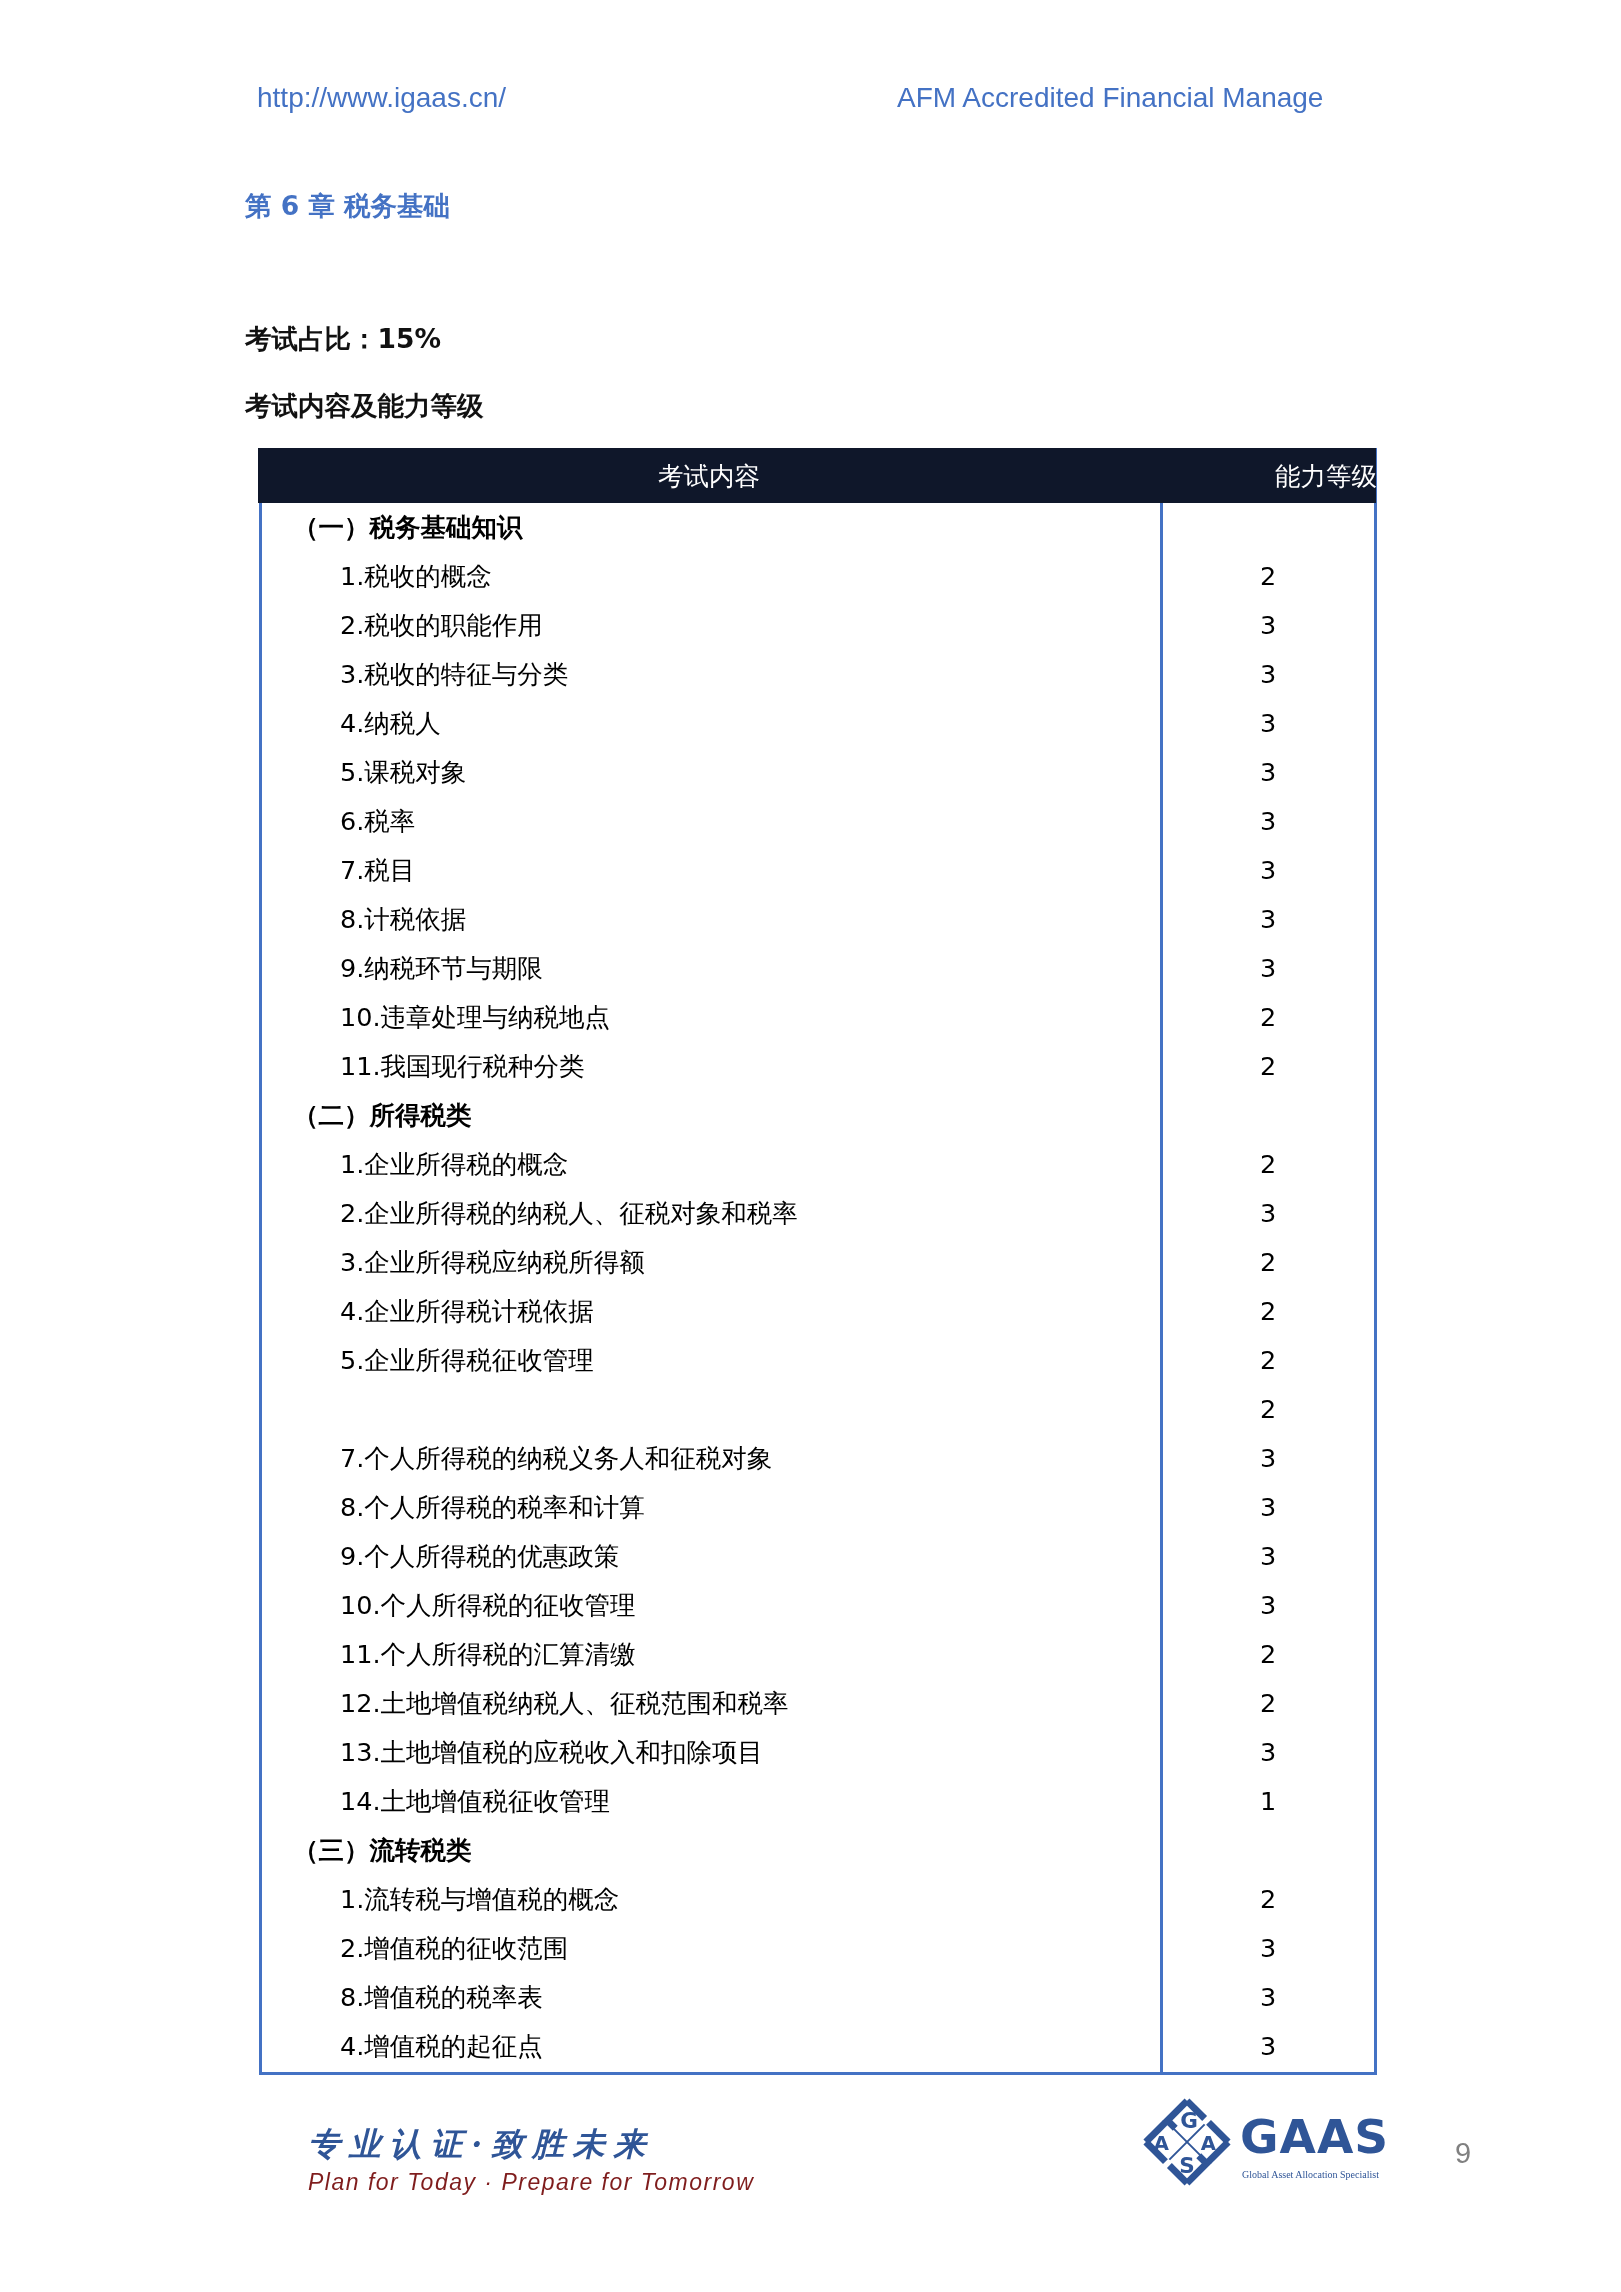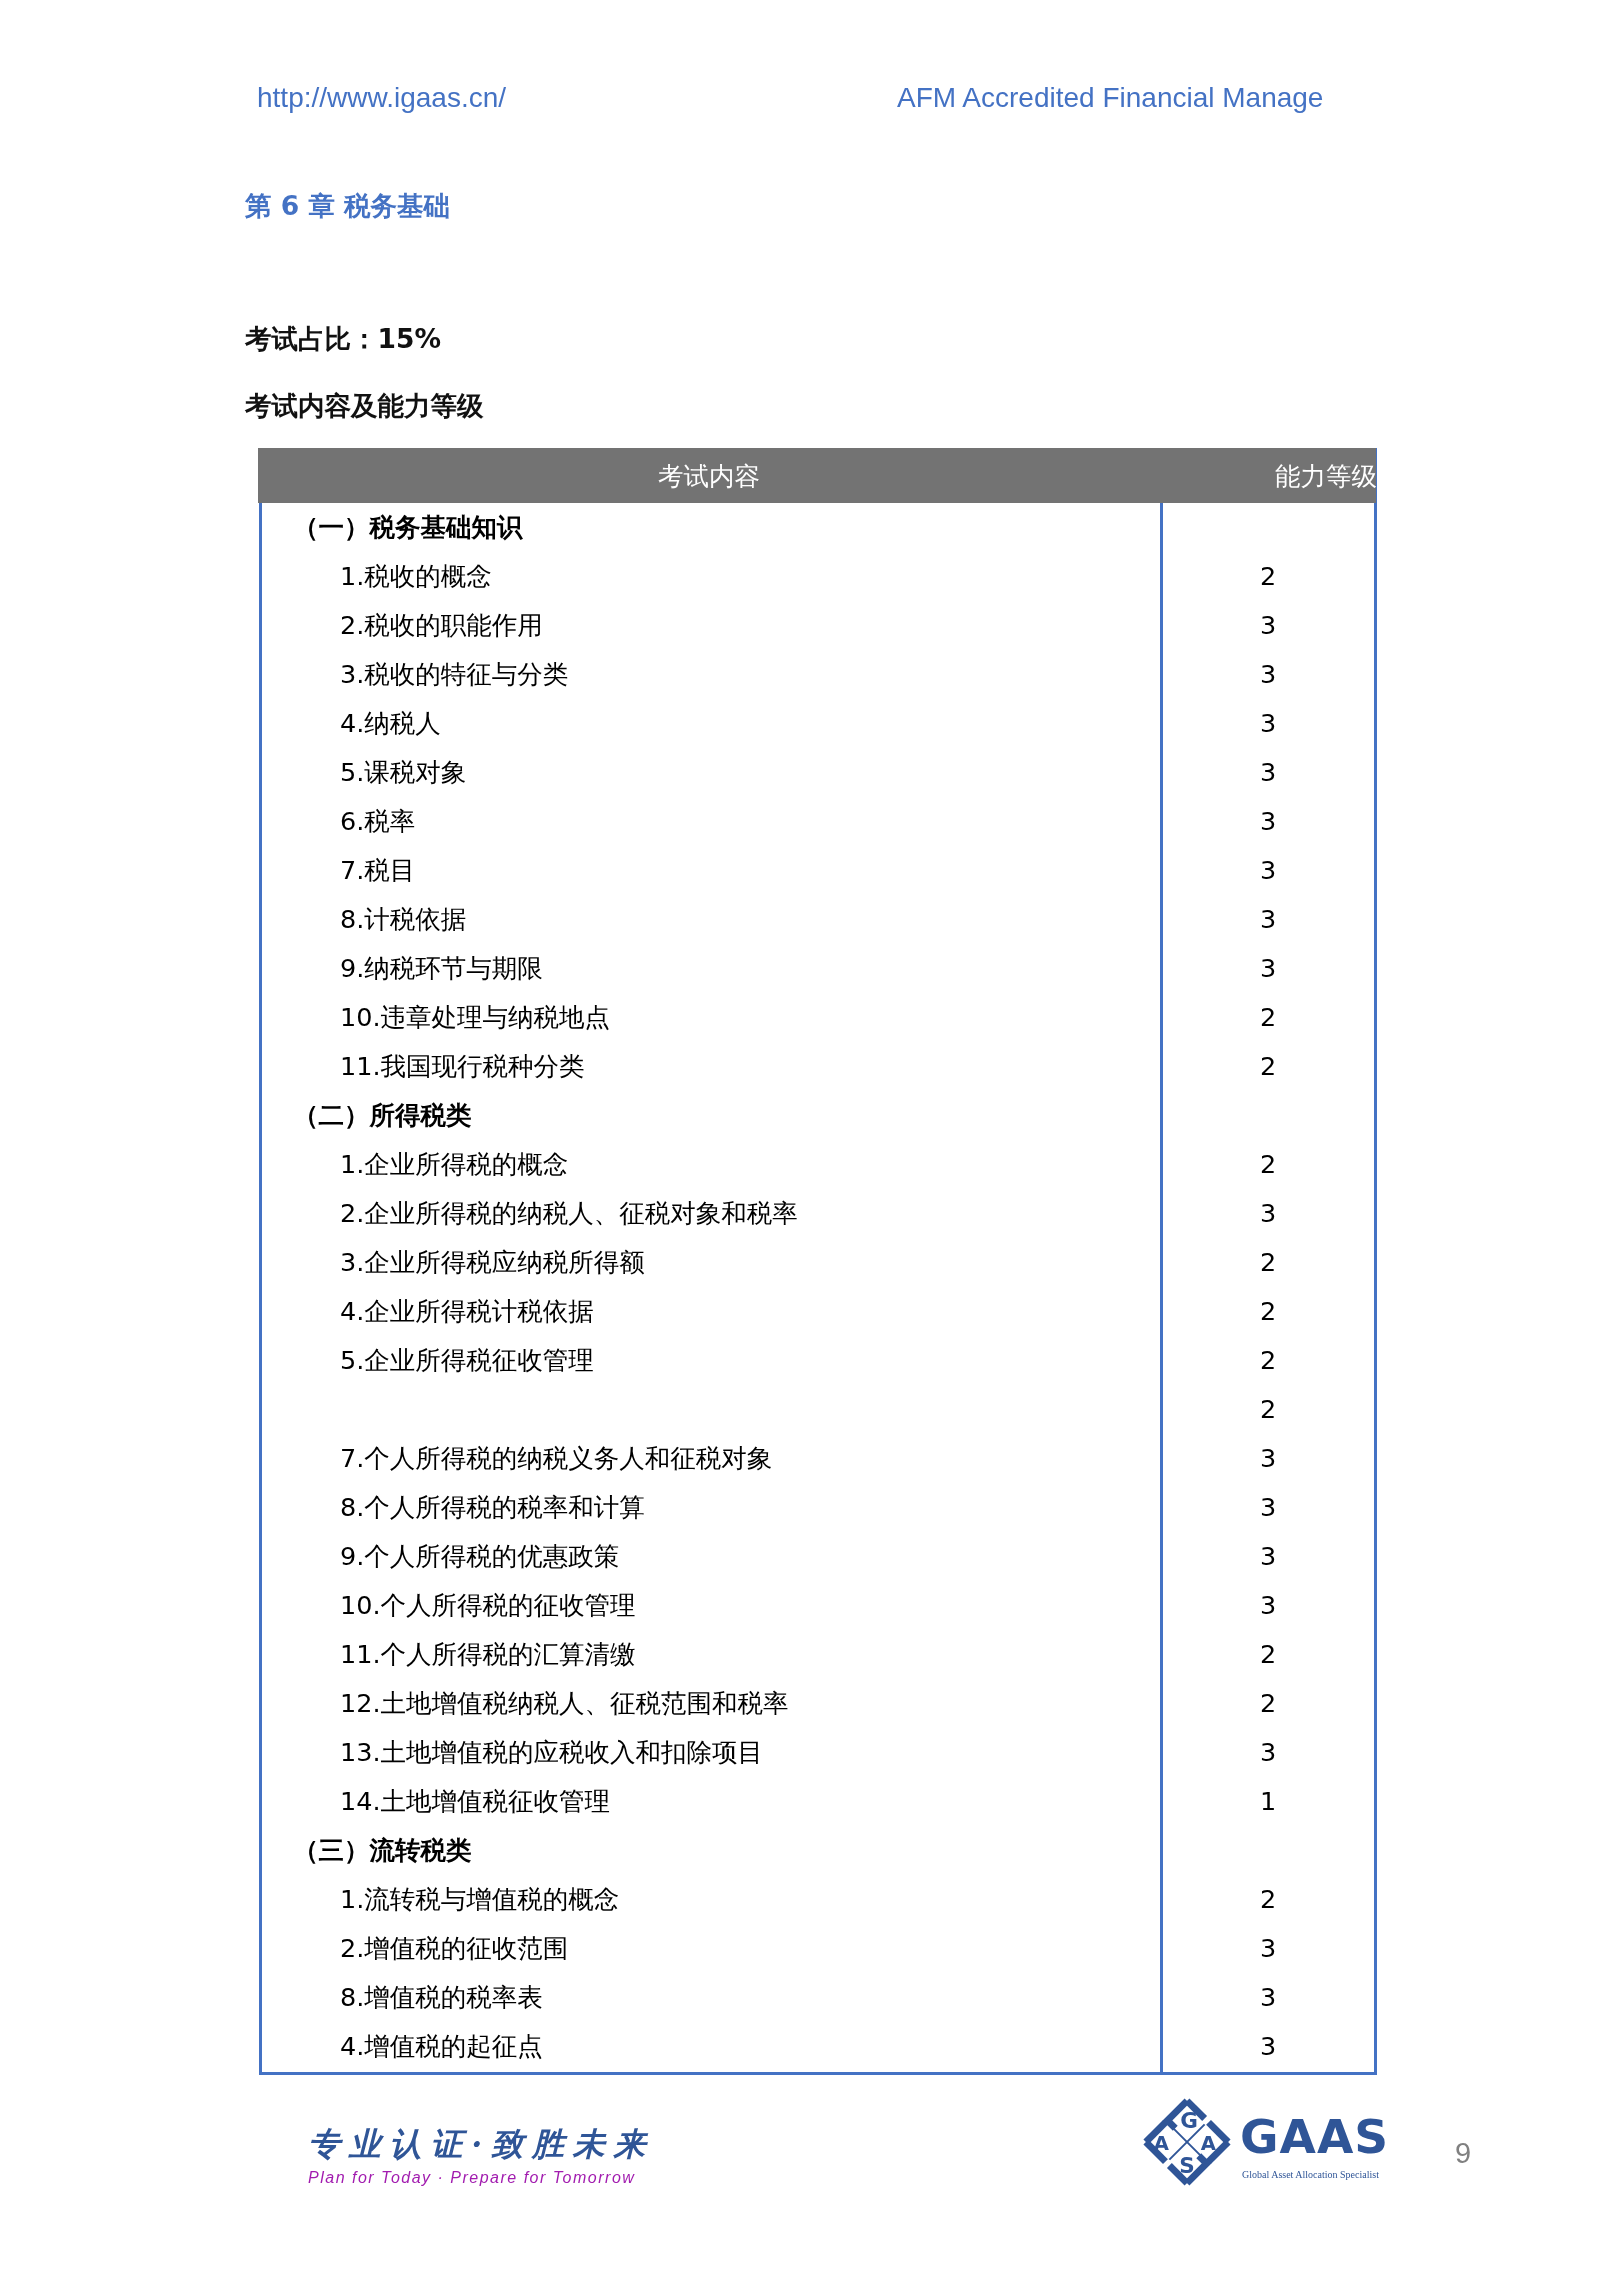--- a/index.html
+++ b/index.html
@@ -19,42 +19,42 @@
   #meta-content { top: 341px; }
 
   #table {
     left: 259px; top: 448px; width: 1118px; height: 1627px;
     box-sizing: border-box;
     border: 3.9px solid #4472c4;
     border-top: none;
   }
   .thead {
     position: absolute; left: -3.9px; top: 0; width: 1118px; height: 55px;
-    background: #737373; color: #fff; font-size: 25.5px;
+    background: #0f172a; color: #fff; font-size: 25.5px;
   }
   .thead .c1 { position: absolute; left: 0; width: 902px; top: 0; height: 55px; line-height: 57px; text-align: center; }
   .thead .c2 { position: absolute; left: 902px; width: 217px; top: 0; height: 55px; line-height: 57px; text-align: right; }
   .divider {
     position: absolute; left: 898px; top: 55px; bottom: 0; width: 2.9px; background: #4472c4;
   }
   .tbody { position: absolute; left: 0; top: 55px; width: 1111px; }
   .row { position: relative; height: 49px; font-size: 25.5px; }
   .row .txt { position: absolute; top: 0; line-height: 49px; white-space: nowrap; }
   .row.sec .txt { left: 31px; font-weight: bold; }
   .row.item .txt { left: 78px; }
   .row .lvl { position: absolute; left: 901px; width: 210px; top: 0; line-height: 49px; text-align: center; }
 
   
   #slogan { left: 286px; top: 2123px; margin-left: 22px; }
   #slogan .cn {
     font-family: "DejaVu Serif", "Liberation Serif", serif; font-size: 32px; color: #2f5597;
     letter-spacing: 8.8px; font-style: italic; white-space: nowrap; font-weight: bold;
   }
   #slogan .en {
-    font-family: "Liberation Sans", "DejaVu Sans", sans-serif; font-size: 16px; color: #a21caf;
+    font-family: "Liberation Sans", "DejaVu Sans", sans-serif; font-size: 23px; color: #7f1d1d;
     font-style: italic; letter-spacing: 1.5px; margin-top: 2px; white-space: nowrap;
   }
   #logo { left: 1140px; top: 2095px; width: 245px; height: 98px; }
   #logo .brand {
     position: absolute; left: 100px; top: 13.7px; font-family: "DejaVu Sans", sans-serif;
     font-weight: bold; font-size: 47px; color: #2f5597; letter-spacing: 1px;
   }
   #logo .sub {
     position: absolute; left: 102px; top: 74px; font-family: Liberation Serif, serif;
     font-size: 10px; color: #2f5597; white-space: nowrap;

